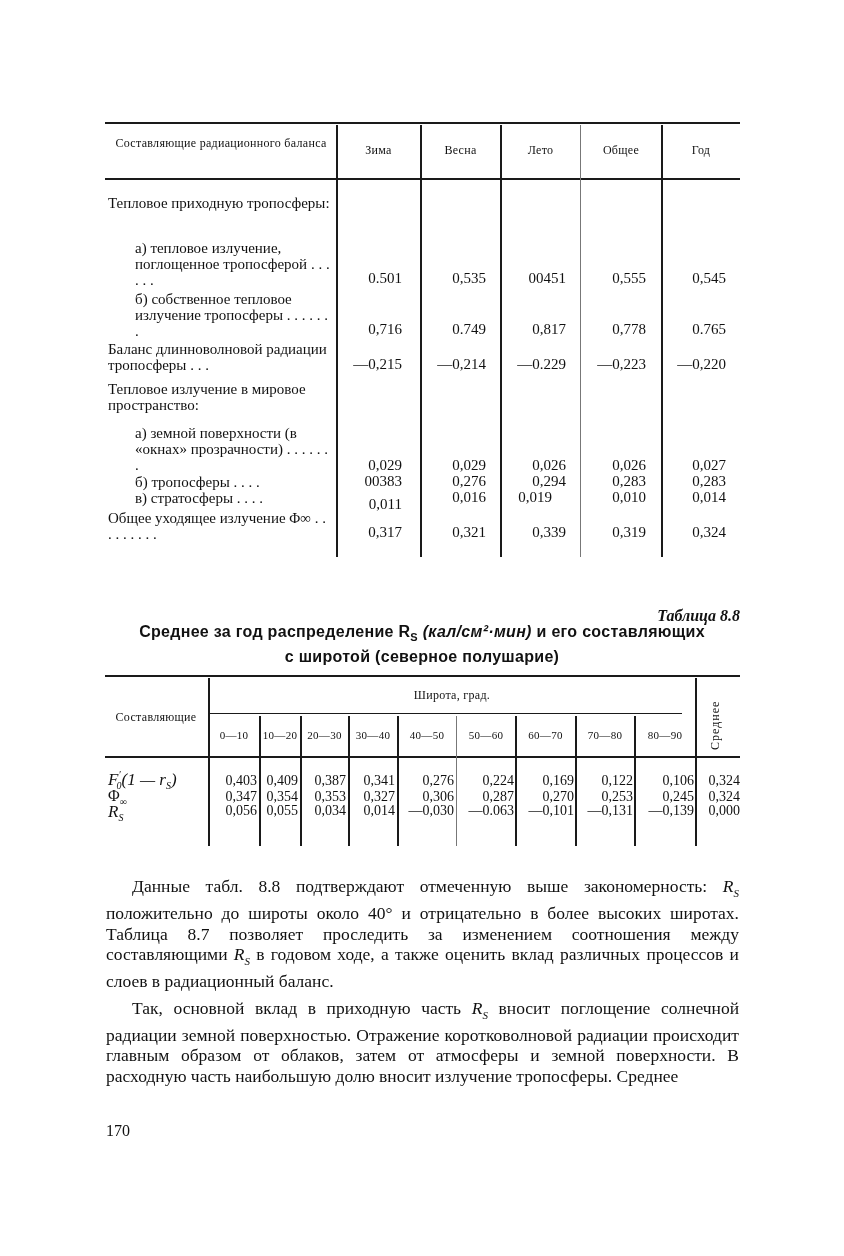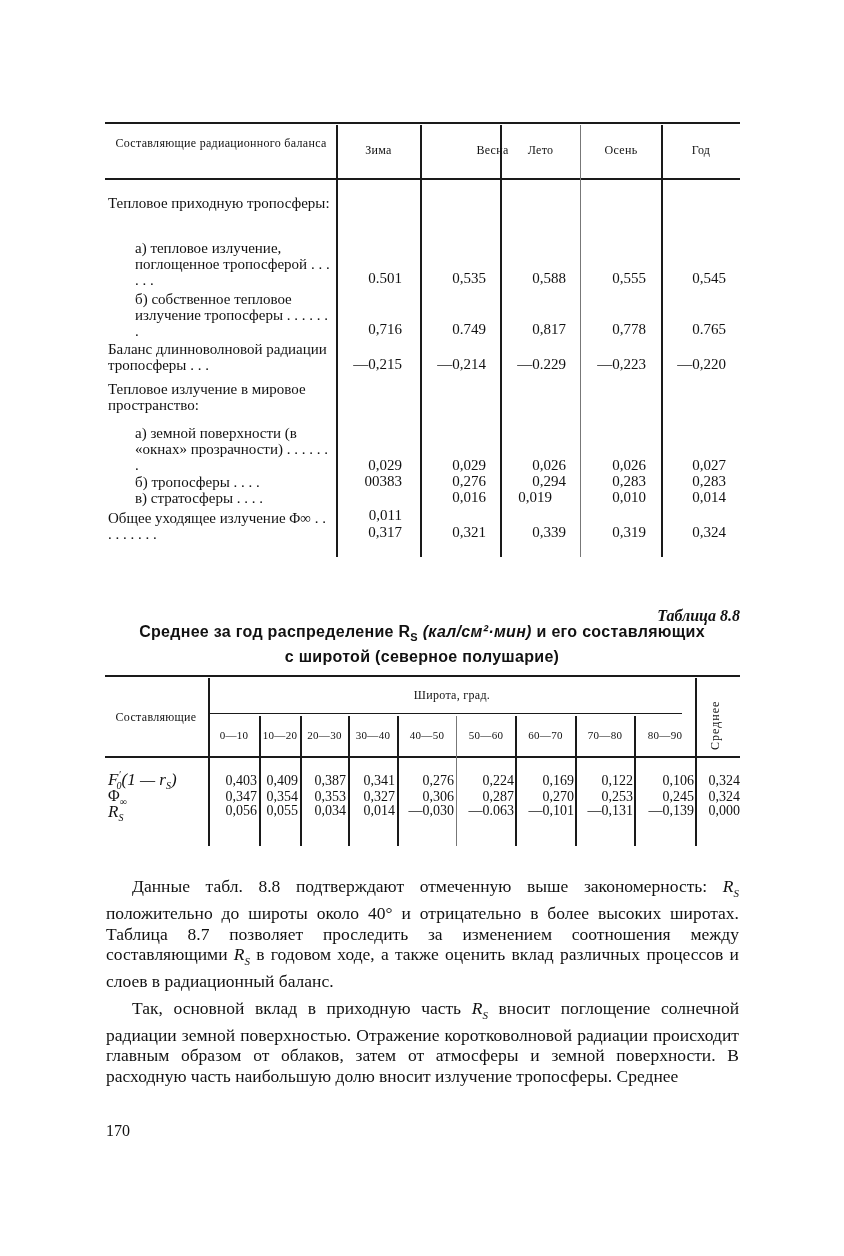--- a/index.html
+++ b/index.html
@@ -31,38 +31,38 @@
   <div class="hline" style="left:105px; top:178px; width:635px;"></div>
 
   <div class="vline" style="left:336px; top:125px; height:432px;"></div>
   <div class="vline" style="left:420px; top:125px; height:432px;"></div>
   <div class="vline" style="left:500px; top:125px; height:432px;"></div>
   <div class="vline light" style="left:580px; top:125px; height:432px;"></div>
   <div class="vline" style="left:661px; top:125px; height:432px;"></div>
 
   <div class="abs hdr" style="left:110px; top:137px; width:222px; line-height:12px;">Составляющие радиационного баланса</div>
   <div class="abs hdr" style="left:337px; top:143px; width:83px;">Зима</div>
-  <div class="abs hdr" style="left:421px; top:143px; width:79px;margin-left:32px;">Весна</div>
+  <div class="abs hdr" style="left:421px; top:143px; width:79px;">Весна</div>
   <div class="abs hdr" style="left:501px; top:143px; width:79px;">Лето</div>
-  <div class="abs hdr" style="left:581px; top:143px; width:80px;">Осень</div>
+  <div class="abs hdr" style="left:581px; top:143px; width:80px;">Общее</div>
   <div class="abs hdr" style="left:662px; top:143px; width:78px;">Год</div>
 
   <div class="abs lbl" style="left:108px; top:195px; width:222px; text-align:justify;">Тепловое приходную тропосферы:</div>
   <div class="abs lbl" style="left:135px; top:240px; width:195px;">а) тепловое излучение, поглощенное тропосферой . . . . . .</div>
   <div class="abs lbl" style="left:135px; top:291px; width:195px;">б) собственное тепловое излучение тропосферы . . . . . . .</div>
   <div class="abs lbl" style="left:108px; top:341px; width:222px;">Баланс длинноволновой радиации тропосферы . . .</div>
   <div class="abs lbl" style="left:108px; top:381px; width:222px;">Тепловое излучение в мировое пространство:</div>
   <div class="abs lbl" style="left:135px; top:425px; width:195px;">а) земной поверхности (в «окнах» прозрачности) . . . . . . .</div>
   <div class="abs lbl" style="left:135px; top:474px; width:195px;">б) тропосферы . . . .</div>
   <div class="abs lbl" style="left:135px; top:490px; width:195px;">в) стратосферы . . . .</div>
   <div class="abs lbl" style="left:108px; top:510px; width:222px;">Общее уходящее излучение Φ∞ . . . . . . . . .</div>
 
   <div class="abs num" style="left:340px; top:270px; width:62px;">0.501</div>
   <div class="abs num" style="left:424px; top:270px; width:62px;">0,535</div>
-  <div class="abs num" style="left:504px; top:270px; width:62px;">0,588</div>
+  <div class="abs num" style="left:504px; top:270px; width:62px;">00451</div>
   <div class="abs num" style="left:584px; top:270px; width:62px;">0,555</div>
   <div class="abs num" style="left:664px; top:270px; width:62px;">0,545</div>
 
   <div class="abs num" style="left:340px; top:321px; width:62px;">0,716</div>
   <div class="abs num" style="left:424px; top:321px; width:62px;">0.749</div>
   <div class="abs num" style="left:504px; top:321px; width:62px;">0,817</div>
   <div class="abs num" style="left:584px; top:321px; width:62px;">0,778</div>
   <div class="abs num" style="left:664px; top:321px; width:62px;">0.765</div>
 
   <div class="abs num" style="left:340px; top:356px; width:62px;">—0,215</div>
@@ -76,21 +76,21 @@
   <div class="abs num" style="left:504px; top:457px; width:62px;">0,026</div>
   <div class="abs num" style="left:584px; top:457px; width:62px;">0,026</div>
   <div class="abs num" style="left:664px; top:457px; width:62px;">0,027</div>
 
   <div class="abs num" style="left:340px; top:473px; width:62px;">00383</div>
   <div class="abs num" style="left:424px; top:473px; width:62px;">0,276</div>
   <div class="abs num" style="left:504px; top:473px; width:62px;">0,294</div>
   <div class="abs num" style="left:584px; top:473px; width:62px;">0,283</div>
   <div class="abs num" style="left:664px; top:473px; width:62px;">0,283</div>
 
-  <div class="abs num" style="left:340px; top:507px; width:62px;">0,011</div>
+  <div class="abs num" style="left:340px; top:496px; width:62px;">0,011</div>
   <div class="abs num" style="left:424px; top:489px; width:62px;">0,016</div>
   <div class="abs num" style="left:504px; top:489px; width:62px;text-align:center;">0,019</div>
   <div class="abs num" style="left:584px; top:489px; width:62px;">0,010</div>
   <div class="abs num" style="left:664px; top:489px; width:62px;">0,014</div>
 
   <div class="abs num" style="left:340px; top:524px; width:62px;">0,317</div>
   <div class="abs num" style="left:424px; top:524px; width:62px;">0,321</div>
   <div class="abs num" style="left:504px; top:524px; width:62px;">0,339</div>
   <div class="abs num" style="left:584px; top:524px; width:62px;">0,319</div>
   <div class="abs num" style="left:664px; top:524px; width:62px;">0,324</div>

